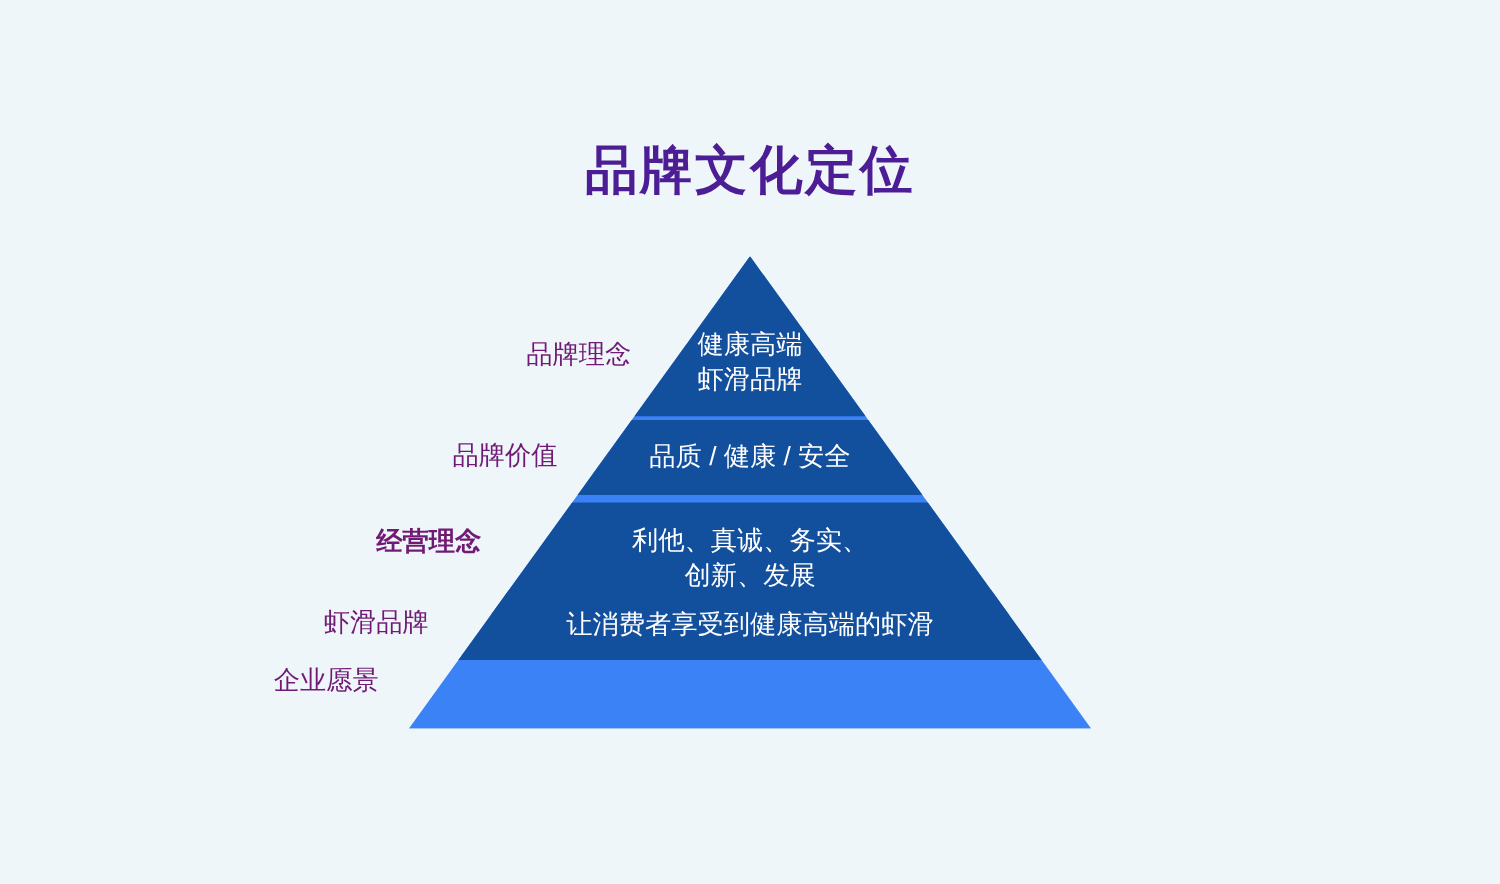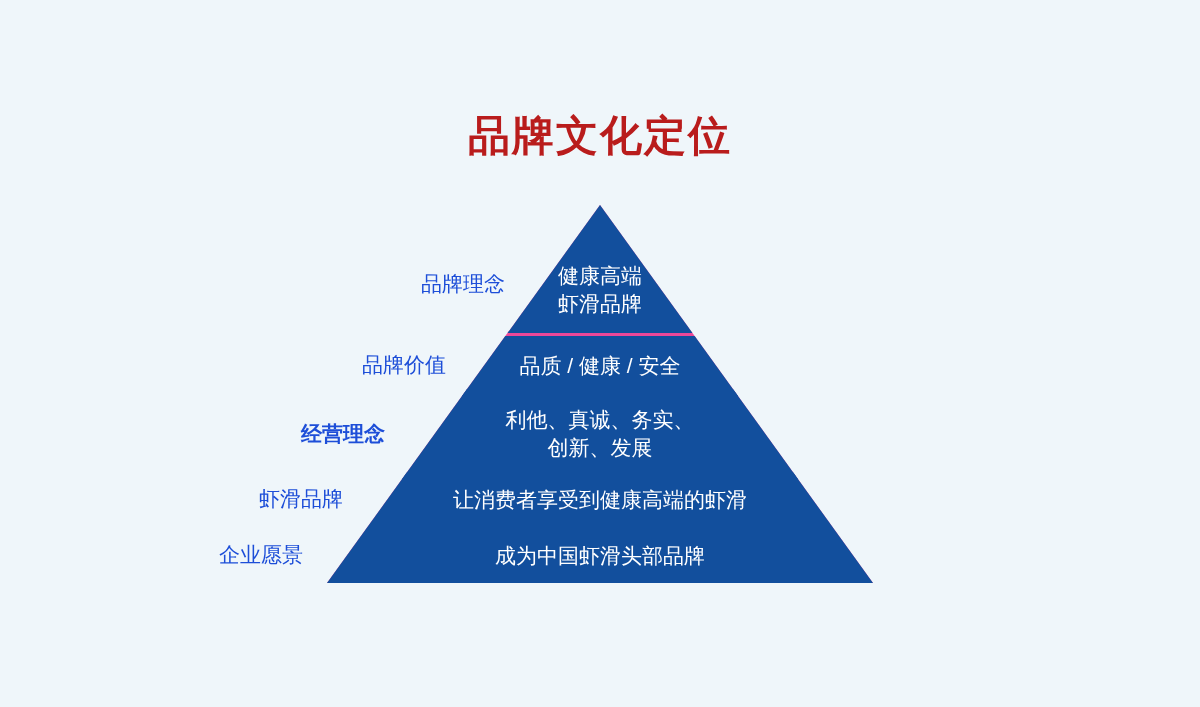--- a/index.html
+++ b/index.html
@@ -16,65 +16,65 @@
   }
   .title {
     position: absolute;
     top: 112px;
     left: 0;
     width: 1200px;
     text-align: center;
     font-size: 42px;
     line-height: 48px;
     font-weight: bold;
-    color: #b91c1c;
+    color: #4c1d95;
     letter-spacing: 2px;
     margin: 0;
   }
   .side-label {
     position: absolute;
     font-size: 21px;
     line-height: 26px;
-    color: #1d4ed8;
+    color: #701a75;
     white-space: nowrap;
     text-align: right;
   }
   .label-0 { top: 271px; right: 695px; }
   .label-1 { top: 352px; right: 754px; text-align: right; }
   .label-2 { top: 421px; right: 815px; font-weight: bold; }
   .label-3 { top: 486px; right: 857px; }
-  .label-4 { top: 532px; right: 897px; margin-top: 10px; }
+  .label-4 { top: 532px; right: 897px; }
 
   .pyramid {
     position: absolute;
     left: 327px;
     top: 205px;
     width: 546px;
     height: 378px;
-    background: #ec4899; 
+    background: #3b82f6; 
     -webkit-clip-path: polygon(50% 0%, 100% 100%, 0% 100%);
     clip-path: polygon(50% 0%, 100% 100%, 0% 100%);
   }
   .band {
     position: absolute;
     left: 0;
     width: 100%;
     background: #124F9D;
     display: flex;
     flex-direction: column;
     align-items: center;
     justify-content: center;
     color: #FFFFFF;
     font-size: 21px;
     line-height: 28px;
     text-align: center;
   }
   .band-0 { top: 0;     height: 128px; justify-content: flex-end; padding-bottom: 15px; box-sizing: border-box; }
   .band-1 { top: 131px; height: 60px; }
-  .band-2 { top: 184px; height: 90px; }
+  .band-2 { top: 197px; height: 90px; }
   .band-3 { top: 267px; height: 56px; }
   .band-4 { top: 323px; height: 55px; }
 </style>
 </head>
 <body>
 
 <h1 class="title">品牌文化定位</h1>
 
 <div class="side-label label-0">品牌理念</div>
 <div class="side-label label-1">品牌价值</div>
@@ -90,16 +90,13 @@
   <div class="band band-1">
     <div>品质 / 健康 / 安全</div>
   </div>
   <div class="band band-2">
     <div>利他、真诚、务实、</div>
     <div>创新、发展</div>
   </div>
   <div class="band band-3">
     <div>让消费者享受到健康高端的虾滑</div>
   </div>
-  <div class="band band-4">
-    <div>成为中国虾滑头部品牌</div>
-  </div>
 </div>
 
 </body></html>

